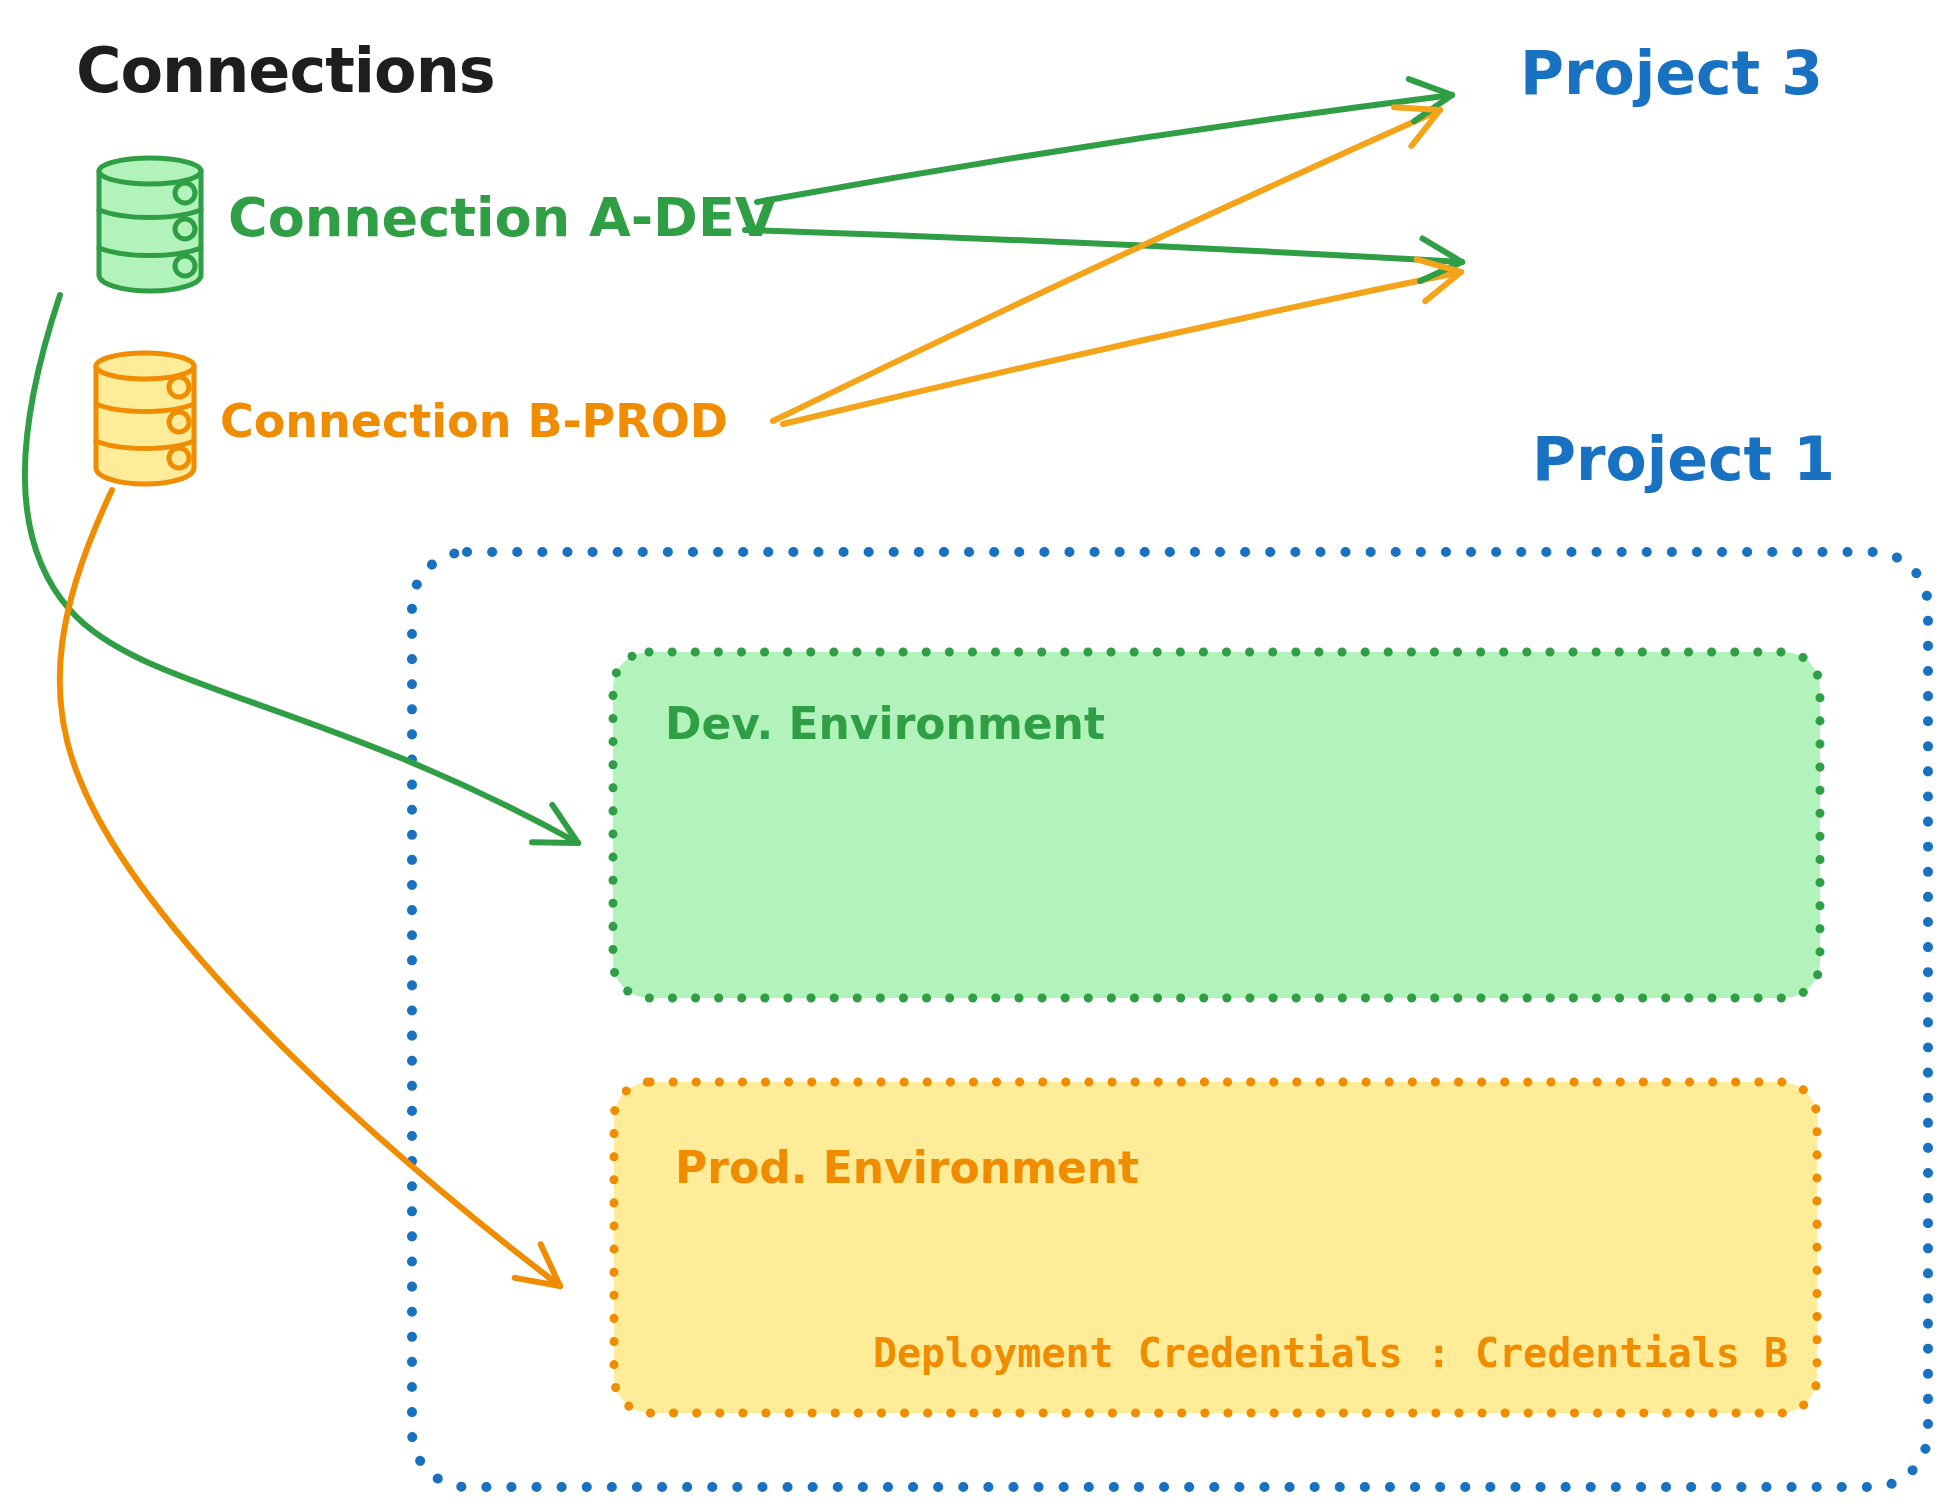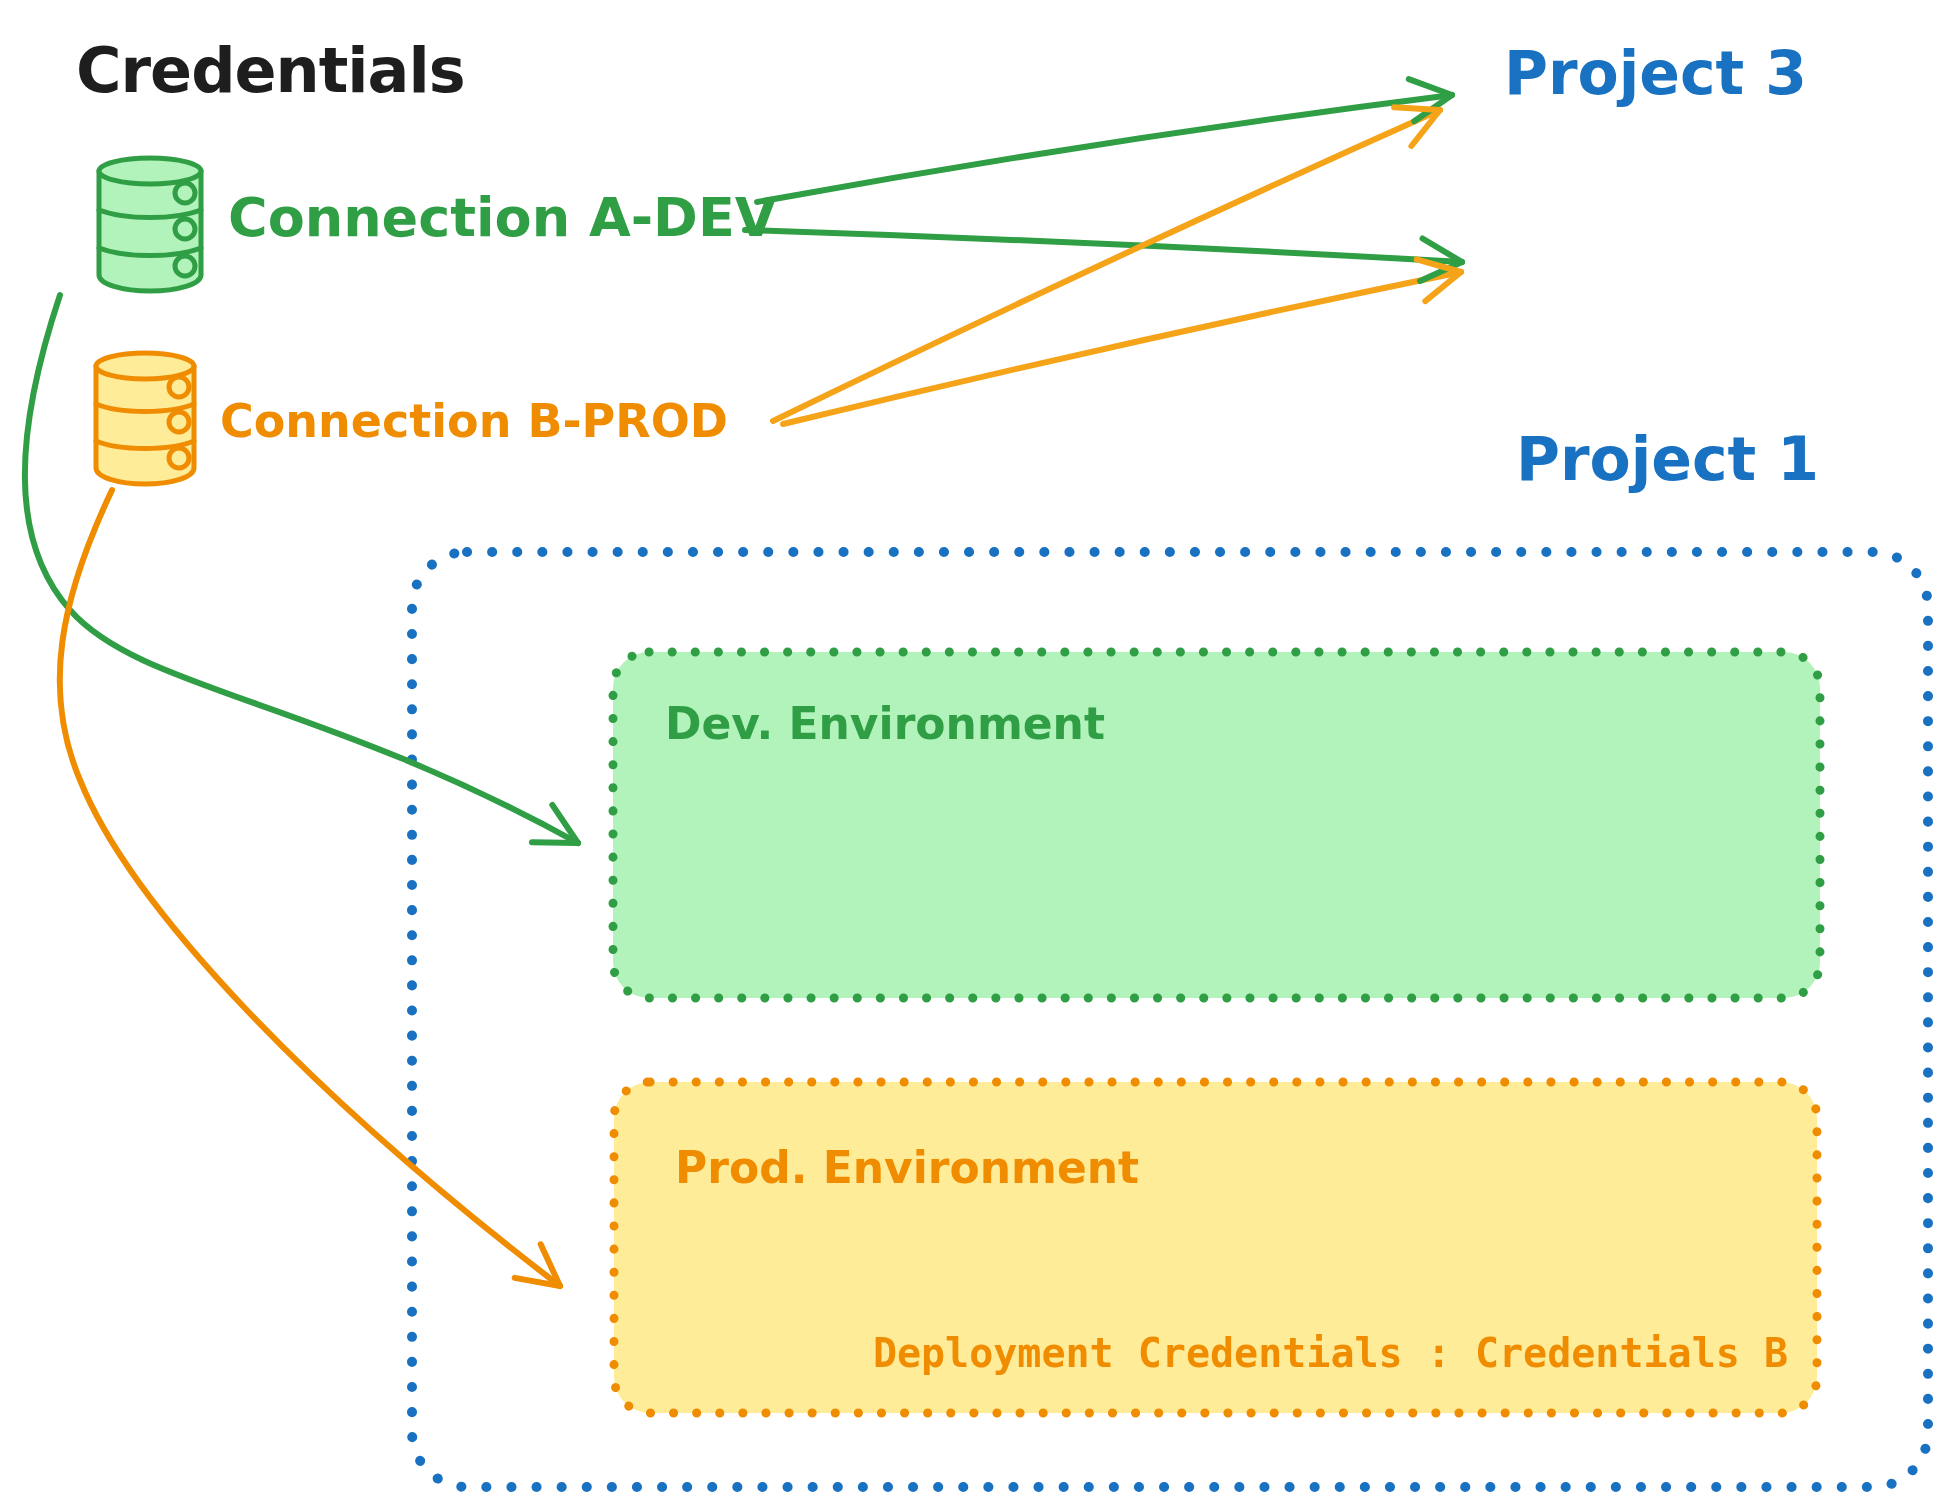--- a/index.html
+++ b/index.html
@@ -8,21 +8,21 @@
     width:1948px;height:1506px;
     background:#ffffff;
     overflow:hidden;
     font-family:"DejaVu Sans","Liberation Sans",sans-serif;
   }
   .stage svg{position:absolute;left:0;top:0;}
   .lbl{position:absolute;white-space:nowrap;font-weight:bold;}
   .lbl-title{left:76px;top:34px;font-size:62px;letter-spacing:-1px;color:#1e1e1e;}
   .lbl-conn-a{left:228px;top:186px;font-size:54px;color:#2f9e44;}
   .lbl-conn-b{left:220px;top:394px;font-size:46px;color:#f08c00;}
-  .lbl-project{color:#1971c2;font-size:60px;}
+  .lbl-project{color:#1971c2;font-size:60px;margin-left:16px;}
   .lbl-p3{left:1504px;top:38px;}
   .lbl-p2{left:1504px;top:212px;}
   .lbl-p1{left:1516px;top:424px;}
   .lbl-env{font-size:44px;}
   .lbl-dev-env{left:665px;top:698px;color:#2f9e44;}
   .lbl-prod-env{left:675px;top:1142px;color:#f08c00;}
   .lbl-cred{font-family:"DejaVu Sans Mono","Liberation Mono",monospace;font-weight:700;}
   .lbl-cred-a{right:168px;top:908px;font-size:41px;color:#2f9e44;}
   .lbl-cred-b{right:160px;top:1330px;font-size:40px;color:#f08c00;text-align:right;}
 </style>
@@ -73,21 +73,21 @@
       <path d="M 1394.1 107.3 L 1440.0 110.0" stroke="#f5a318" stroke-width="6" fill="none" stroke-linecap="round"></path>
       <path d="M 1411.4 146.0 L 1440.0 110.0" stroke="#f5a318" stroke-width="6" fill="none" stroke-linecap="round"></path>
       <path d="M 1416.7 259.4 L 1461.0 272.0" stroke="#f5a318" stroke-width="6" fill="none" stroke-linecap="round"></path>
       <path d="M 1425.3 301.1 L 1461.0 272.0" stroke="#f5a318" stroke-width="6" fill="none" stroke-linecap="round"></path>
       <path d="M 552.3 804.9 L 578.0 843.0" stroke="#2f9e44" stroke-width="6" fill="none" stroke-linecap="round"></path>
       <path d="M 532.0 842.2 L 578.0 843.0" stroke="#2f9e44" stroke-width="6" fill="none" stroke-linecap="round"></path>
       <path d="M 540.7 1244.3 L 560.0 1286.0" stroke="#f08c00" stroke-width="6" fill="none" stroke-linecap="round"></path>
       <path d="M 514.7 1277.9 L 560.0 1286.0" stroke="#f08c00" stroke-width="6" fill="none" stroke-linecap="round"></path>
     </svg>
 
-  <div class="lbl lbl-title">Credentials</div>
+  <div class="lbl lbl-title">Connections</div>
 
   <div class="lbl lbl-conn-a">Connection A-DEV</div>
   <div class="lbl lbl-conn-b">Connection B-PROD</div>
 
   <div class="lbl lbl-project lbl-p3">Project 3</div>
   <div class="lbl lbl-project lbl-p1">Project 1</div>
 
   <div class="lbl lbl-env lbl-dev-env">Dev. Environment</div>
 
   <div class="lbl lbl-env lbl-prod-env">Prod. Environment</div>

